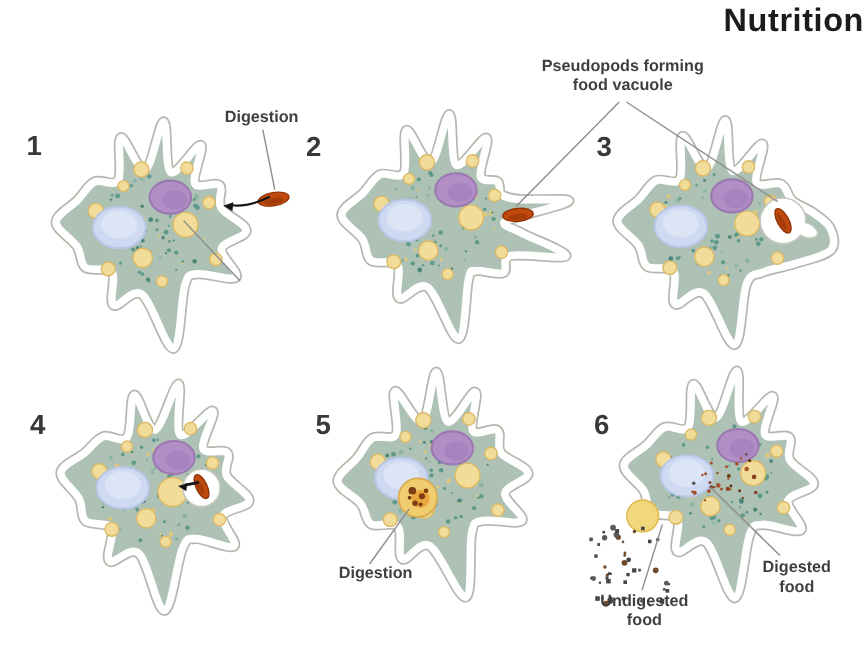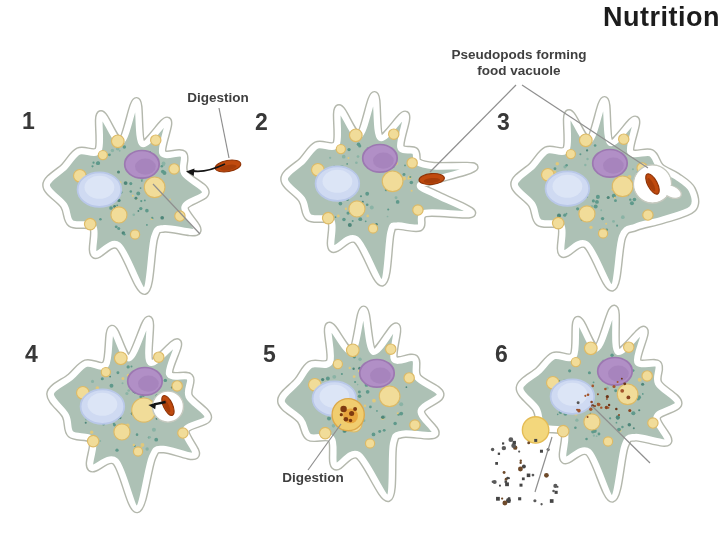--- a/index.html
+++ b/index.html
@@ -730,13 +730,15 @@
         <ellipse cx="228" cy="166" rx="13" ry="5.5" fill="#c04a0e" stroke="#8f3305" stroke-width="1"></ellipse>
         <ellipse cx="228" cy="167.6" rx="8.5" ry="2.6" fill="#8f3305" opacity="0.55"></ellipse>
       </g>
       <path d="M 225,164 Q 206,173 193,171" fill="none" stroke="#151515" stroke-width="1.8"></path>
       <path d="M 186 171.5 L 194.5 168.6 L 193.7 176.1 Z" fill="#151515"></path>
     </svg>
 
   <div class="lbl" style="left:180px;top:90px;width:76px">Digestion</div>
   <div class="lbl" style="left:451px;top:47px;width:136px">Pseudopods forming food vacuole</div>
   <div class="lbl" style="left:277px;top:470px;width:72px">Digestion</div>
+  <div class="lbl" style="left:495px;top:493px;width:84px">Undigested food</div>
+  <div class="lbl" style="left:625px;top:465px;width:78px">Digested food</div>
 </div>
 
 </body></html>

